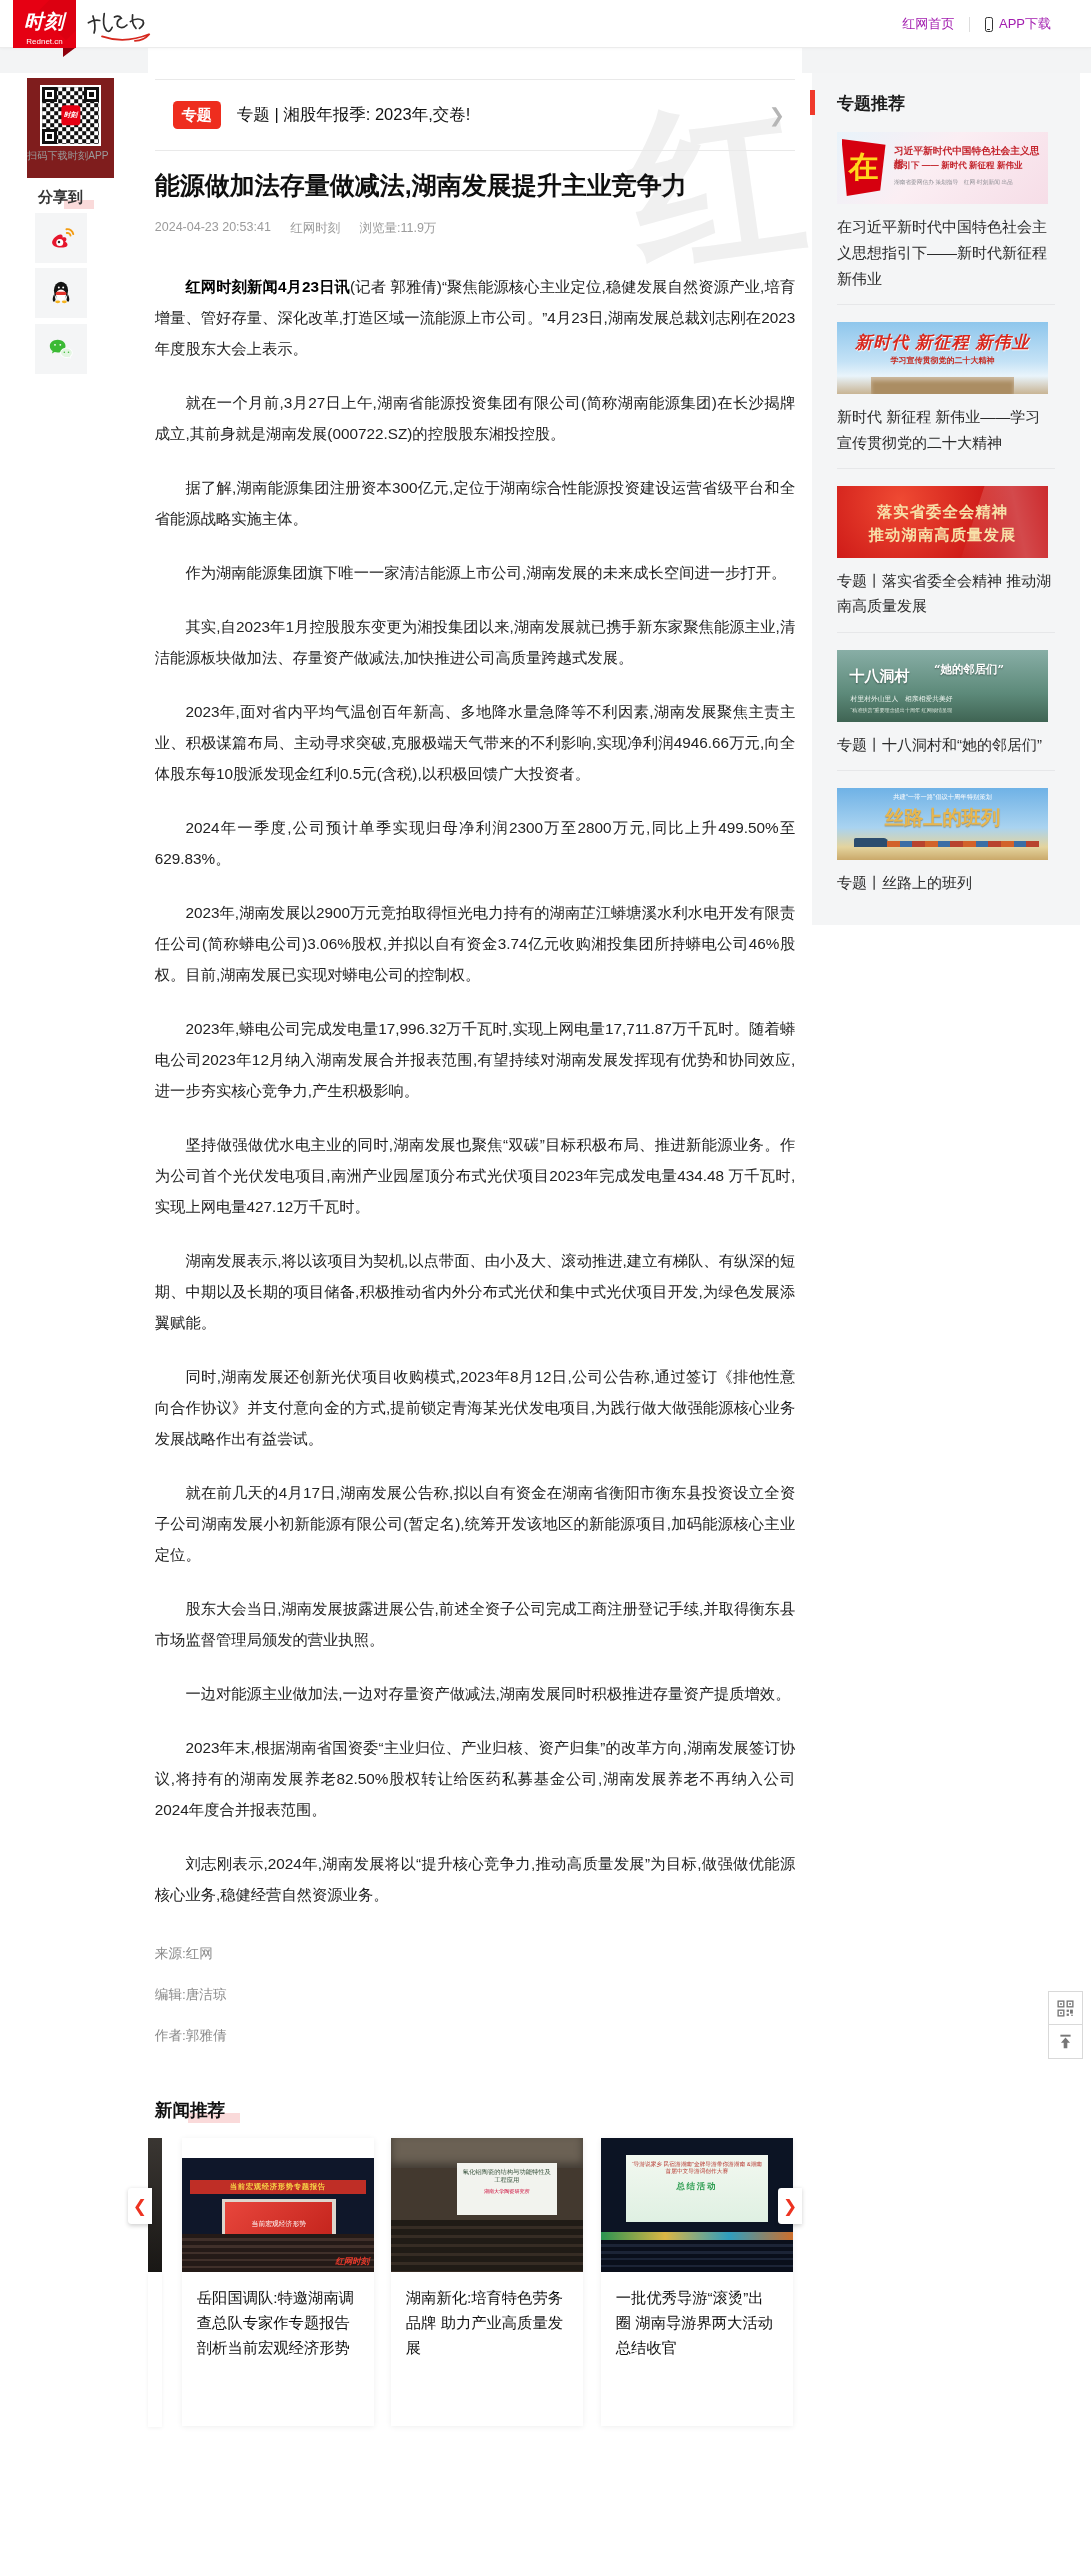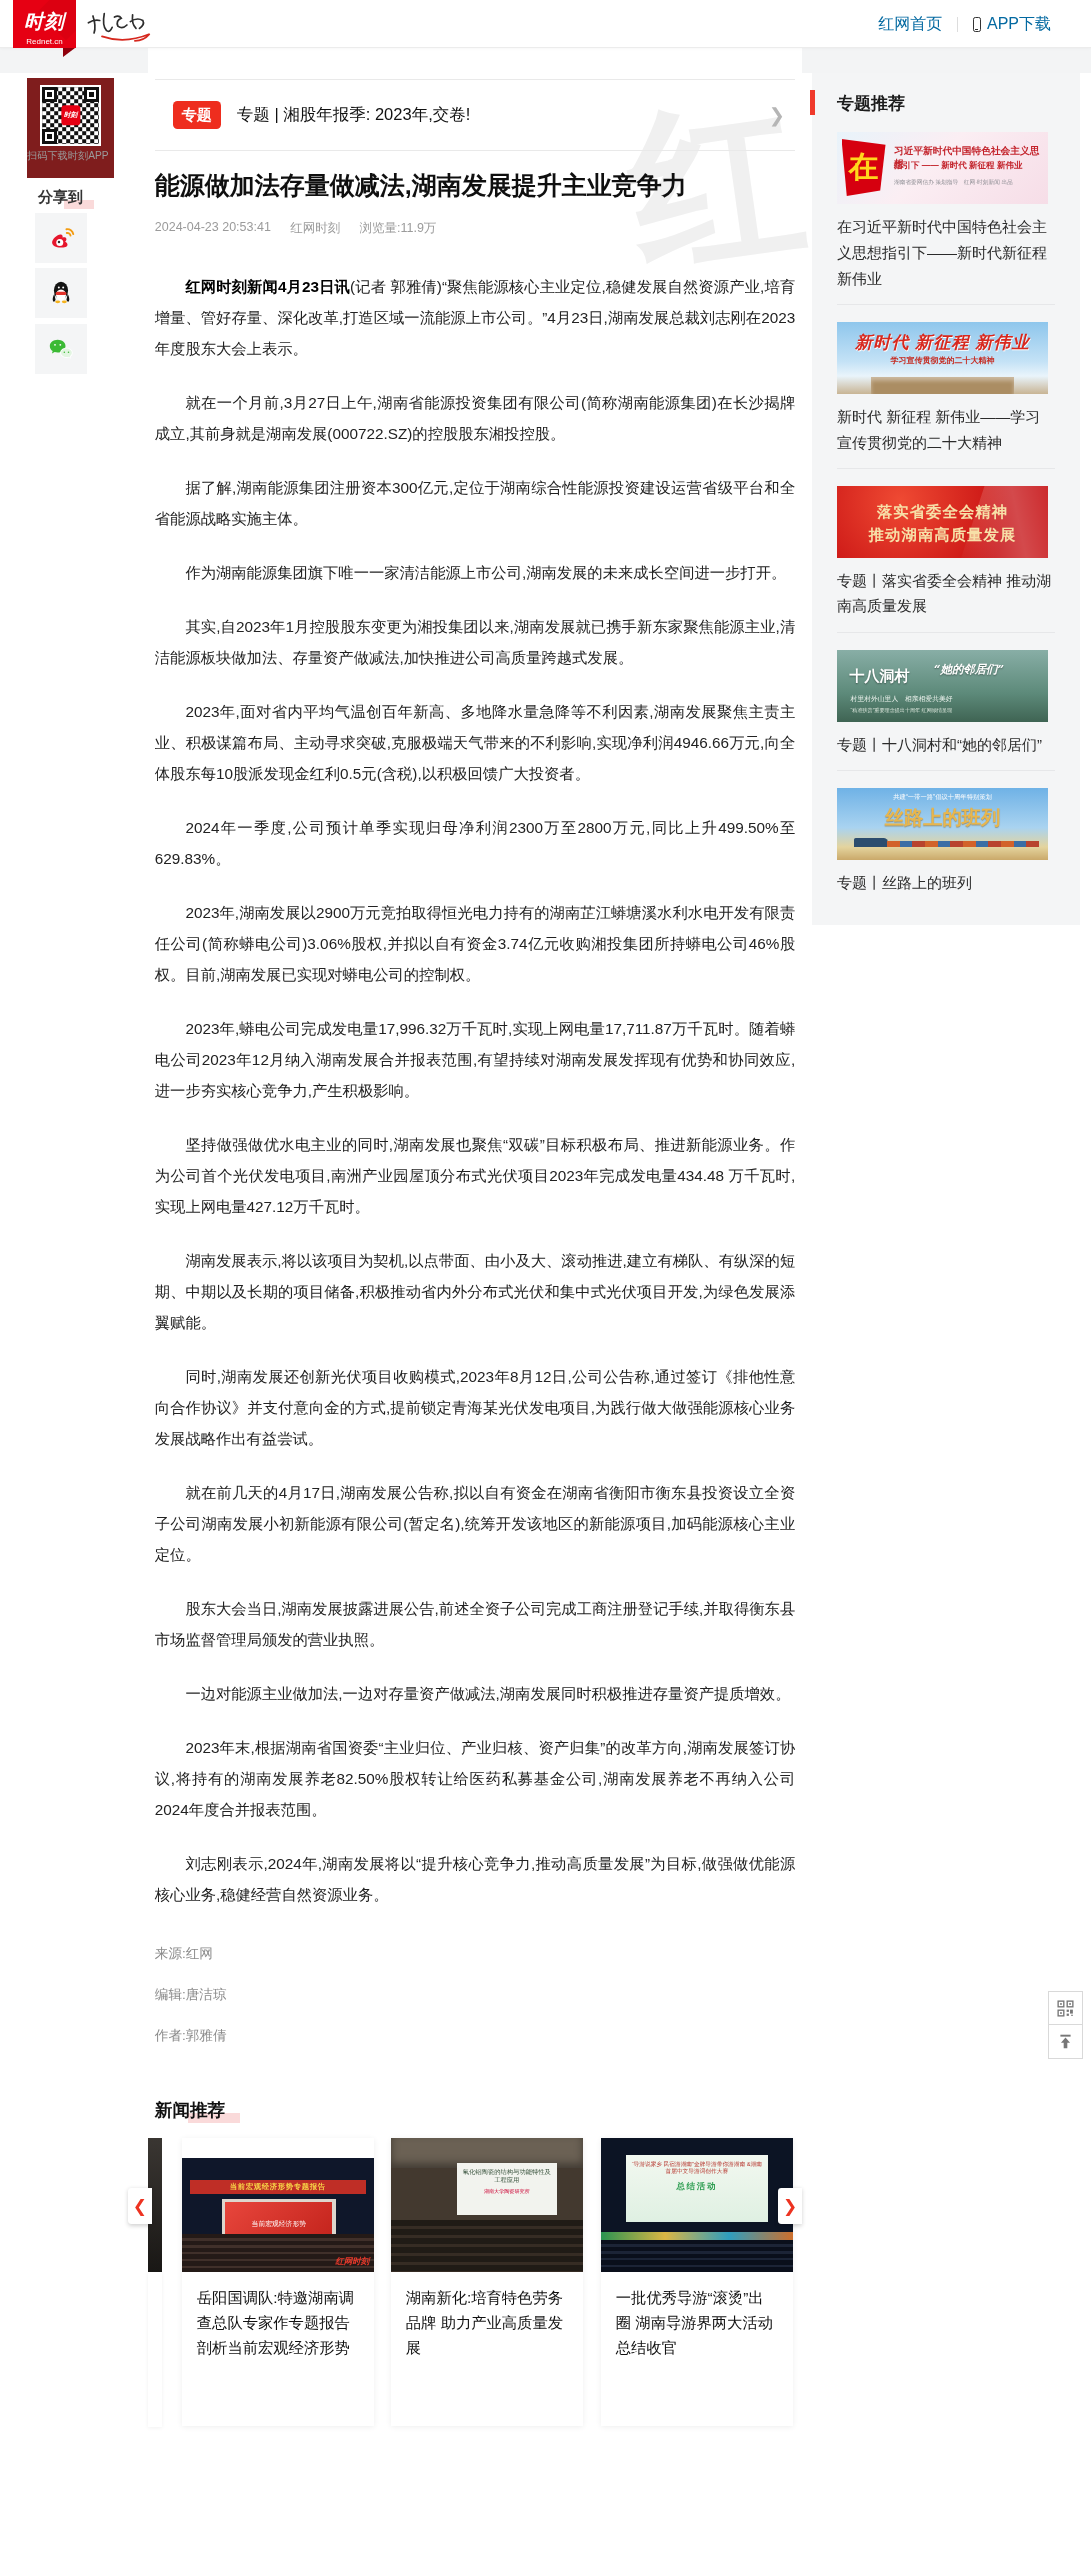--- a/index.html
+++ b/index.html
@@ -12,21 +12,21 @@
   .logo { position:absolute; left:13px; top:0; width:63px; height:48px; background:#e60013;
           color:#fff; text-align:center; overflow:hidden; }
   .logo-deco { position:absolute; right:-10.2px; top:-8px; width:40px; height:40px; background:#d40010;
                transform:rotate(45deg); opacity:.55; }
   .logo-cn { position:relative; font-size:19.3px; font-weight:bold; font-style:italic; letter-spacing:1.1px; margin-top:8px; }
   .logo-en { position:relative; font-size:8px; margin-top:2.3px; }
   .logo-fold { position:absolute; left:63px; top:48px; width:0; height:0;
                border-left:12.5px solid #8f000c; border-bottom:9px solid transparent; }
   .callig { position:absolute; left:85px; top:8px; }
   .nav-right { position:absolute; right:40px; top:0; height:48px; display:flex; align-items:center; gap:15px; }
-  .nav-link { font-size:16px; color:#0369a1; cursor:pointer; }
+  .nav-link { font-size:13px; color:#a21caf; cursor:pointer; }
   .nav-sep { width:0.6px; height:15px; background:#ddd; }
   .phone-ico { display:inline-block; width:8.5px; height:15px; border:1.1px solid #333; border-radius:2.3px; position:relative; }
   .phone-ico::after { content:""; position:absolute; left:1.7px; bottom:0.6px; width:2.8px; height:1.1px; background:#333; }
   .nav-app { display:flex; align-items:center; gap:5.7px; }
 
   .gray-band { position:absolute; left:0; top:48px; width:1091px; height:25px; background:#f3f4f5; }
 
   
   .qr-panel { position:absolute; left:27px; top:78px; width:87px; height:100px; background:#7f1d1d; text-align:left; }
   .qr-box { margin:6.8px auto 3.4px; width:61px; height:61px; background:#fff; position:relative; }
@@ -125,21 +125,21 @@
   .p2 .bld { position:absolute; left:34px; right:34px; bottom:0; height:17px; background:#ab8d63;
              box-shadow:inset 0 3.4px 4.5px rgba(255,255,255,.4); }
   .p3 { background:radial-gradient(circle at 30% 20%,#ef4a33,#c50d10 70%); }
   .p3 .t1,.p3 .t2 { position:absolute; left:0; right:0; text-align:center; color:#f7e0a8; font-weight:bold; font-size:15.3px; letter-spacing:1.1px; }
   .p3 .t1 { top:16px; } .p3 .t2 { top:39px; }
   .p3 .beam { position:absolute; right:-17px; top:-23px; width:91px; height:125px; background:linear-gradient(60deg,transparent,rgba(255,255,255,.25),transparent); transform:rotate(18deg); }
   .p4 { background:linear-gradient(180deg,#88aea6 0%,#5d8a7a 60%,#3f6453 100%); }
   .p4 .t1 { position:absolute; left:12.5px; top:17px; color:#fff; font-size:15px; font-weight:bold;
             font-family:"DejaVu Serif",serif; text-shadow:0 0.6px 1.7px rgba(0,0,0,.4); }
   .p4 .t1b { position:absolute; left:97px; top:12.5px; color:#fff; font-size:11.4px; font-weight:bold;
-             font-family:"DejaVu Serif",serif; text-shadow:0 0.6px 1.7px rgba(0,0,0,.4);font-style:italic; }
+             font-family:"DejaVu Serif",serif; text-shadow:0 0.6px 1.7px rgba(0,0,0,.4); }
   .p4 .t2 { position:absolute; left:13.6px; top:44px; color:#eef4ef; font-size:6.8px; }
   .p4 .t3 { position:absolute; left:13.6px; top:57px; color:#d9e4da; font-size:5.1px; }
   .p5 { background:linear-gradient(180deg,#6fb2e6 0%,#a9d3f0 55%,#e4d49e 82%,#caa96a 100%); }
   .p5 .t0 { position:absolute; left:0; right:0; top:5.7px; text-align:center; color:#fdfdfd; font-size:6.3px; }
   .p5 .t1 { position:absolute; left:0; right:0; top:16px; text-align:center; color:#e8b64d; font-size:19.3px; font-weight:bold;
             font-family:"DejaVu Serif",serif; text-shadow:0 0.6px 1.1px rgba(120,70,0,.45); }
   .p5 .train { position:absolute; left:17px; bottom:12.5px; width:34px; height:9px; background:#2c4d6e; border-radius:1.7px 4.5px 0 0; }
   .p5 .cars { position:absolute; left:50px; bottom:12.5px; right:9px; height:6.8px;
               background:repeating-linear-gradient(90deg,#d2622a 0 12.5px,#3a6ea5 12.5px 25px,#b8432e 25px 38px); }
 

